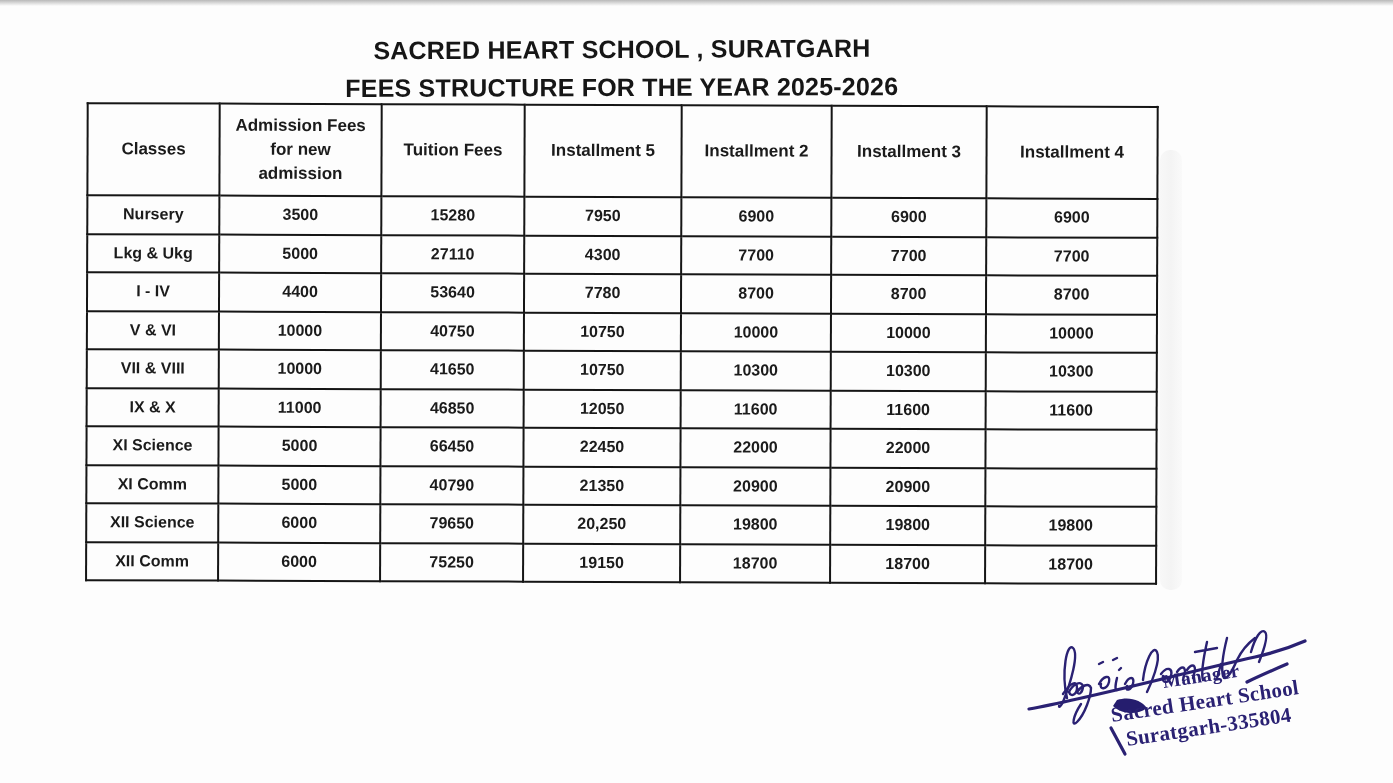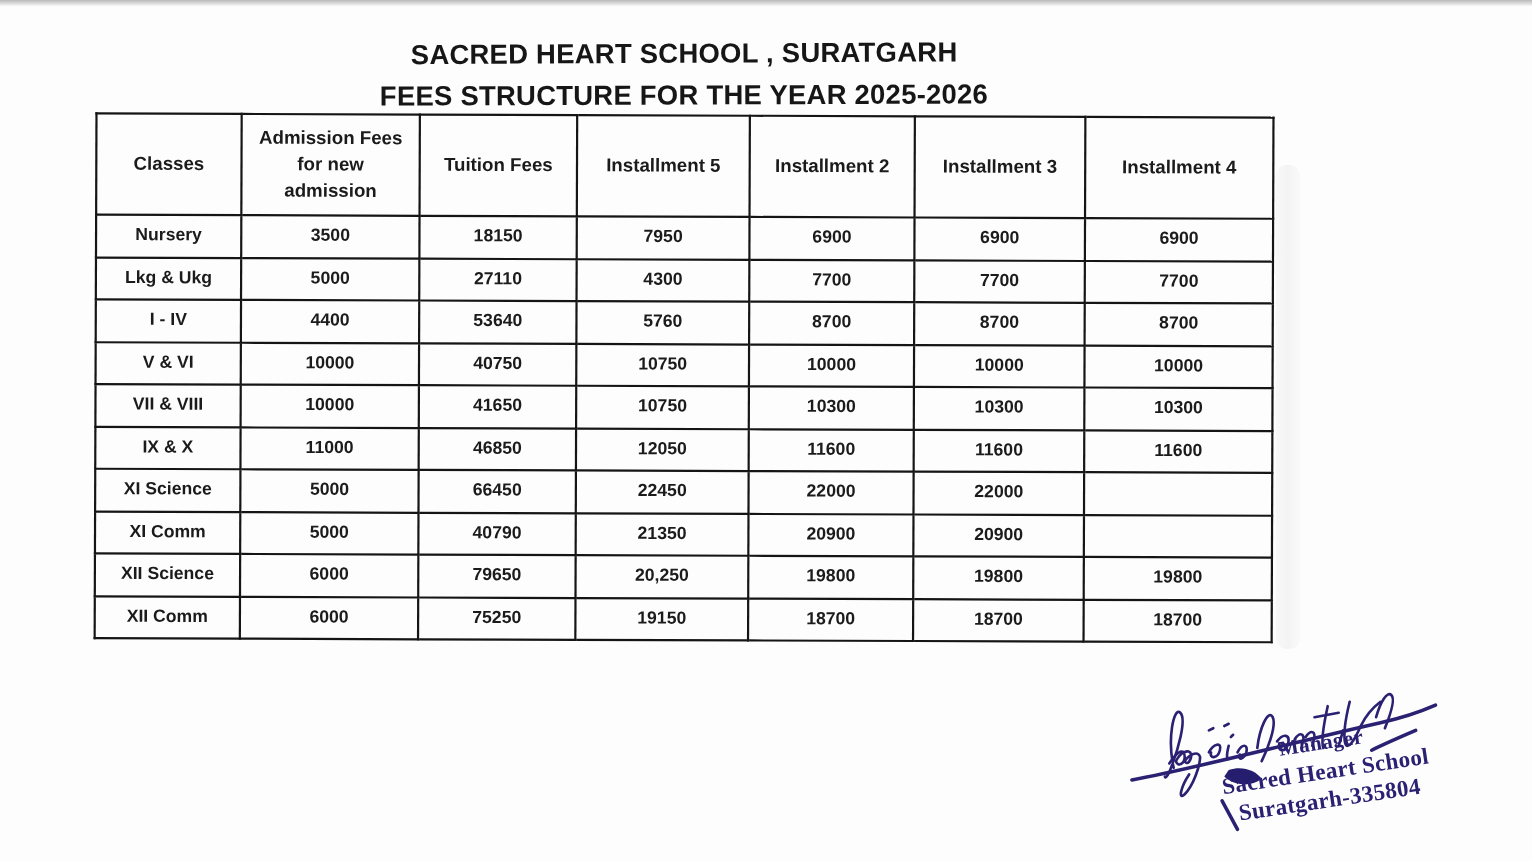--- a/index.html
+++ b/index.html
@@ -107,40 +107,40 @@
           <th>Installment 5</th>
           <th>Installment 2</th>
           <th>Installment 3</th>
           <th>Installment 4</th>
         </tr>
     </thead>
     <tbody id="table-body">
         <tr>
           <td>Nursery</td>
           <td>3500</td>
-          <td>18150</td>
+          <td>15280</td>
           <td>7950</td>
           <td>6900</td>
           <td>6900</td>
           <td>6900</td>
         </tr>
         <tr>
           <td>Lkg &amp; Ukg</td>
           <td>5000</td>
           <td>27110</td>
           <td>4300</td>
           <td>7700</td>
           <td>7700</td>
           <td>7700</td>
         </tr>
         <tr>
           <td>I - IV</td>
           <td>4400</td>
           <td>53640</td>
-          <td>5760</td>
+          <td>7780</td>
           <td>8700</td>
           <td>8700</td>
           <td>8700</td>
         </tr>
         <tr>
           <td>V &amp; VI</td>
           <td>10000</td>
           <td>40750</td>
           <td>10750</td>
           <td>10000</td>

